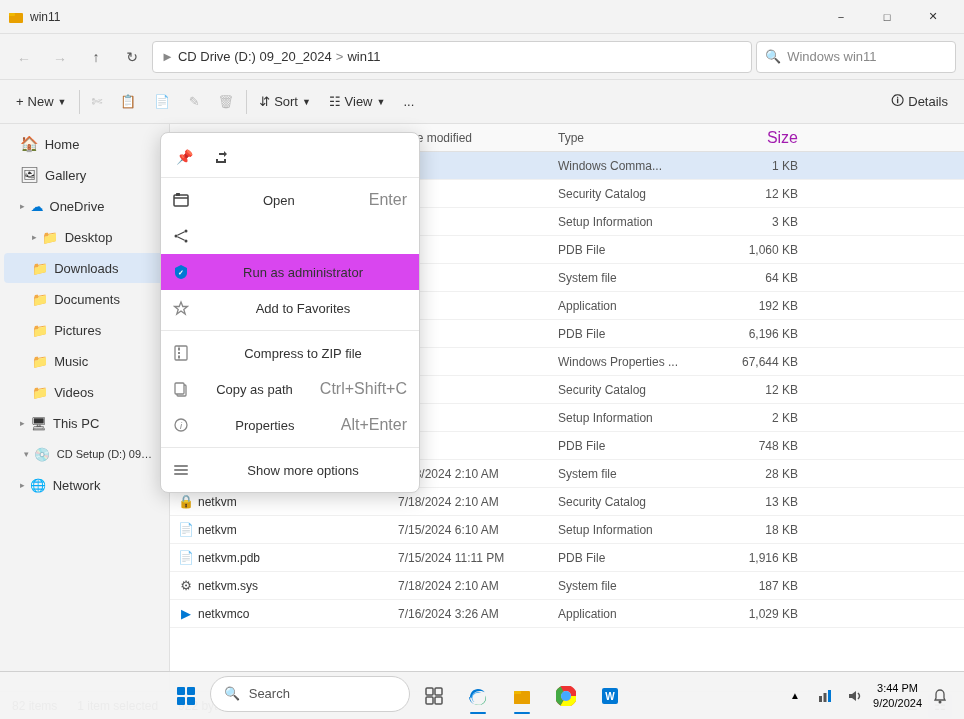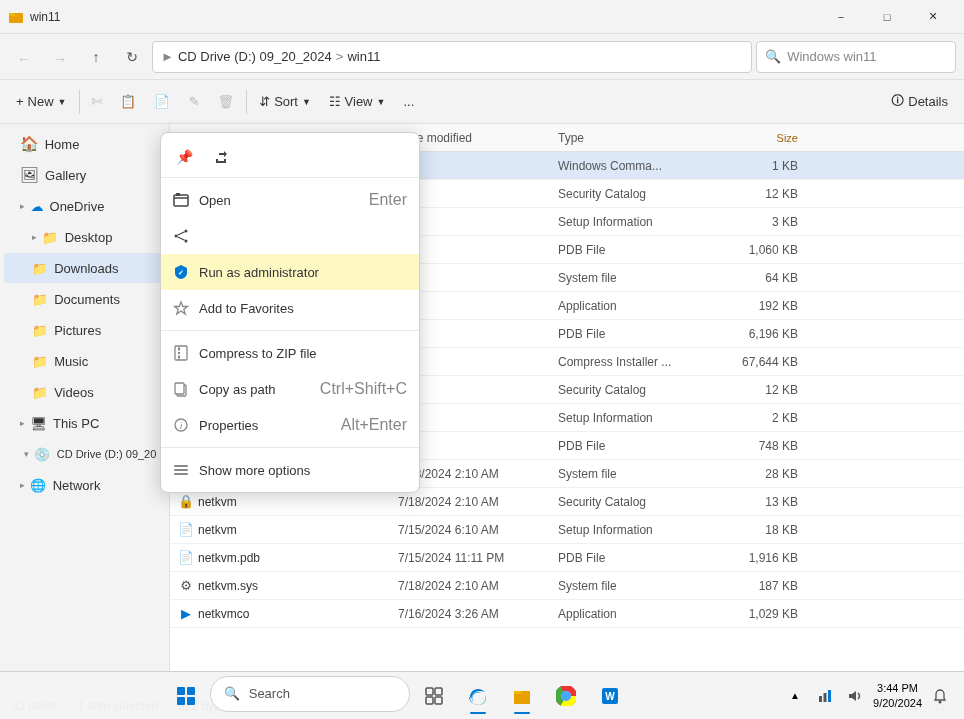--- a/index.html
+++ b/index.html
@@ -133,21 +133,21 @@
       border-bottom: 1px solid #e0e0e0;
       background: #f9f9f9;
       position: sticky;
       top: 0;
       z-index: 1;
       padding: 0 8px;
     }
     .col-name { width: 220px; font-size: 12px; color: #555; }
     .col-date { width: 160px; font-size: 12px; color: #555; }
     .col-type { width: 160px; font-size: 12px; color: #555; }
-    .col-size { width: 80px; font-size: 11px; color: #a16207; text-align: right; }
+    .col-size { width: 80px; font-size: 16px; color: #a21caf; text-align: right; }
     .col-header-arrow { font-size: 9px; margin-left: 3px; }
 
     .file-row {
       display: flex;
       height: 28px;
       align-items: center;
       padding: 0 8px;
       cursor: pointer;
       border-bottom: 1px solid #f0f0f0;
     }
@@ -191,22 +191,23 @@
     .ctx-item {
       height: 36px;
       display: flex;
       align-items: center;
       padding: 0 12px;
       gap: 10px;
       cursor: pointer;
       font-size: 13px;
       color: #333;
       position: relative;
-    }
-    .ctx-item.hovered { background: #fef9c3; }
+      text-align: center;
+    }
+    .ctx-item.hovered { background: #d946ef; }
     .ctx-item-icon { width: 16px; height: 16px; display: flex; align-items: center; justify-content: center; flex-shrink: 0; }
     .ctx-item-label { flex: 1; }
     .ctx-item-shortcut { color: #888; font-size: 16px; }
     .ctx-sep { height: 1px; background: #e8e8e8; margin: 4px 0; }
 
     
     .status-bar {
       height: 28px;
       background: #f3f3f3;
       border-top: 1px solid #e0e0e0;
@@ -402,21 +403,21 @@
       <span>Videos</span>
     </div>
     <div class="sidebar-item">
       <span style="font-size:9px;color:#888;">▸</span>
       <span style="font-size:13px;">🖥</span>
       <span>This PC</span>
     </div>
     <div class="sidebar-item" style="padding-left:20px;">
       <span style="font-size:9px;color:#888;">▾</span>
       <span style="font-size:13px;">💿</span>
-      <span style="font-size:11px;overflow:hidden;text-overflow:ellipsis;white-space:nowrap;">CD Drive (D:) 09_20</span>
+      <span style="font-size:11px;overflow:hidden;text-overflow:ellipsis;white-space:nowrap;">CD Setup (D:) 09_20</span>
     </div>
     <div class="sidebar-item">
       <span style="font-size:9px;color:#888;">▸</span>
       <span style="font-size:13px;">🌐</span>
       <span>Network</span>
     </div>
   </div>
 
   <div class="file-list">
     <div class="file-list-header">
@@ -497,21 +498,21 @@
       <div class="file-date"></div>
       <div class="file-type">PDB File</div>
       <div class="file-size">6,196 KB</div>
     </div>
     <div class="file-row">
       <div class="file-name">
         <span class="file-icon" style="color:#e8a000;">📦</span>
         <span>Cloudbas</span>
       </div>
       <div class="file-date"></div>
-      <div class="file-type">Compress Installer ...</div>
+      <div class="file-type">Windows Properties ...</div>
       <div class="file-size">67,644 KB</div>
     </div>
     <div class="file-row">
       <div class="file-name">
         <span class="file-icon" style="color:#0078d4;">🔒</span>
         <span>fwcfg</span>
       </div>
       <div class="file-date"></div>
       <div class="file-type">Security Catalog</div>
       <div class="file-size">12 KB</div>

